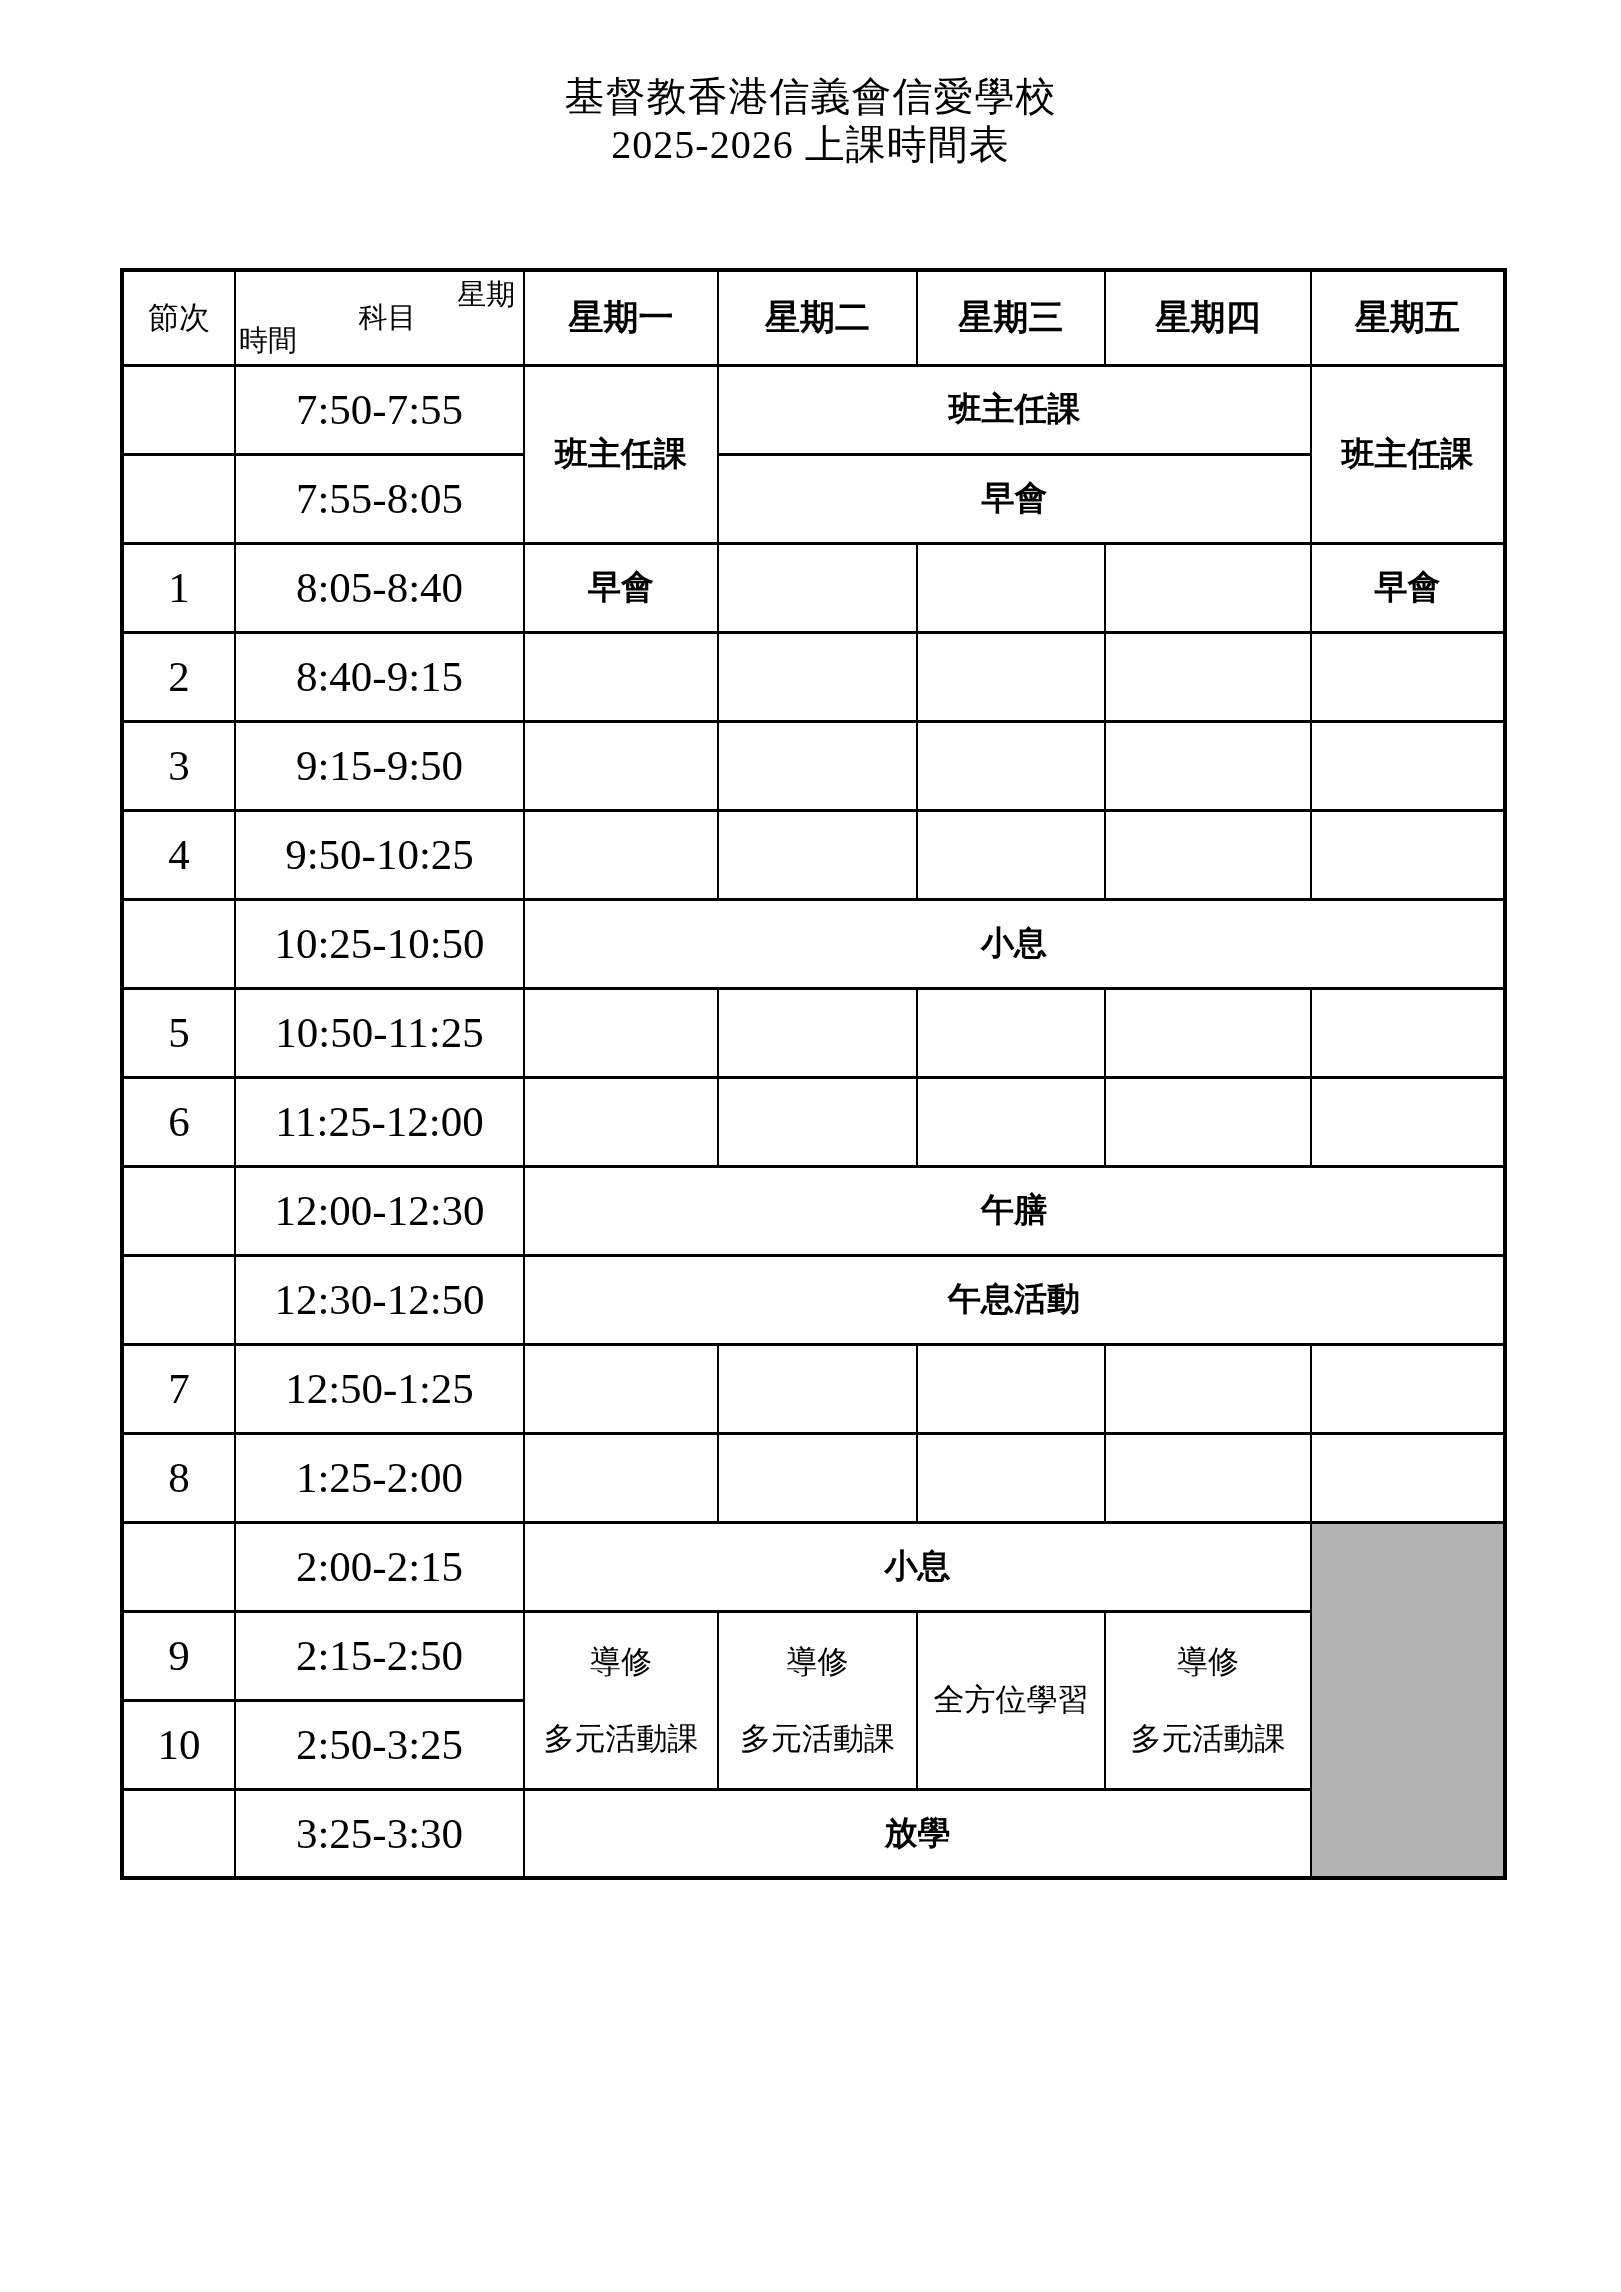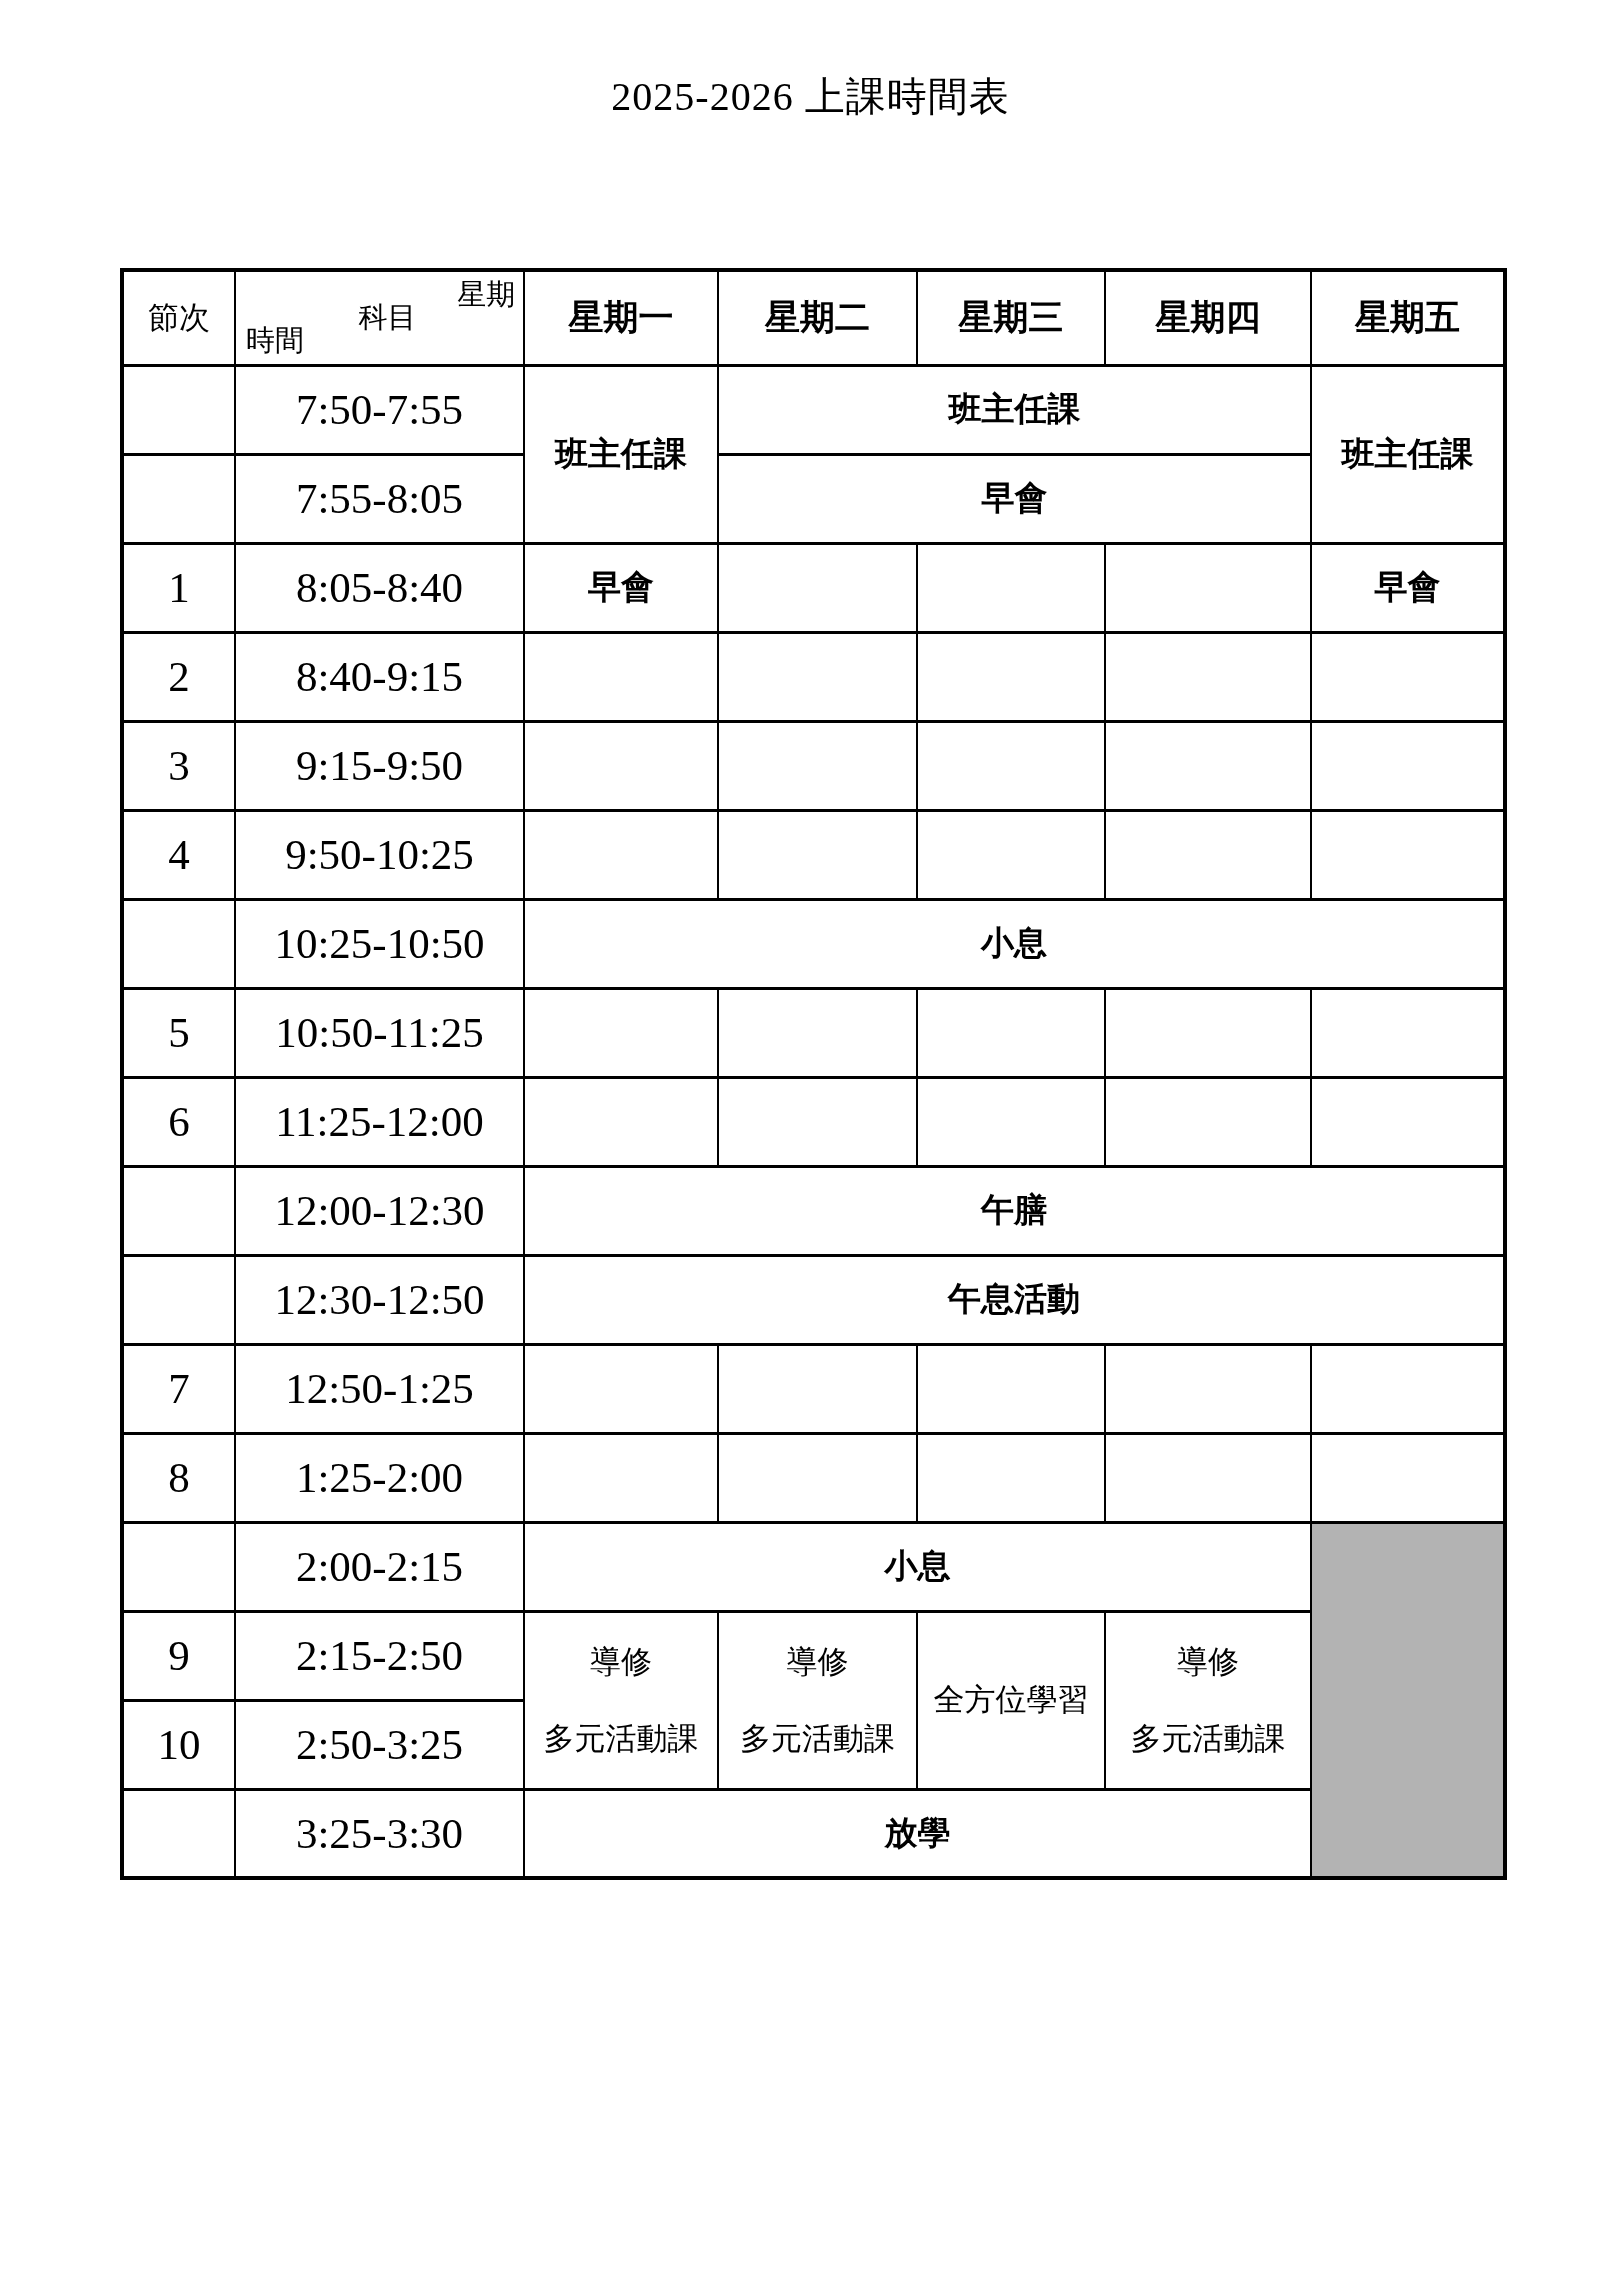--- a/index.html
+++ b/index.html
@@ -48,27 +48,28 @@
   .pn { font-size: 43px; }              
   .tm { font-size: 43px; margin-top: 11px; }              
   .day { font-size: 35px; font-weight: bold; }
   .act { font-size: 33px; }             
   .b   { font-weight: bold; }
   .pm  { font-size: 31px; white-space: pre-line; line-height: 2.5; } 
   .hdr-label { font-size: 31px; }
   .corner { position: relative; font-size: 29px; }
   .corner .lbl-week    { position: absolute; top: 2.9px; right: 7.8px; text-align: center; }
   .corner .lbl-subject { position: absolute; top: 50%; left: 50%; transform: translate(-50%,-50%); margin-left: 8px; }
-  .corner .lbl-time    { position: absolute; bottom: 2.9px; left: 10px; }
+  .corner .lbl-time    { position: absolute; bottom: 2.9px; left: 3px; }
   .gray { background: #b3b3b3; }
 </style>
 </head>
 <body>
 
 <div class="title-block">
+  <div>基督教香港信義會信愛學校</div>
   <div>2025-2026 上課時間表</div>
 </div>
 
 <table class="timetable">
   <colgroup>
     <col style="width:113px">
     <col style="width:289px">
     <col style="width:194px">
     <col style="width:199px">
     <col style="width:188px">

